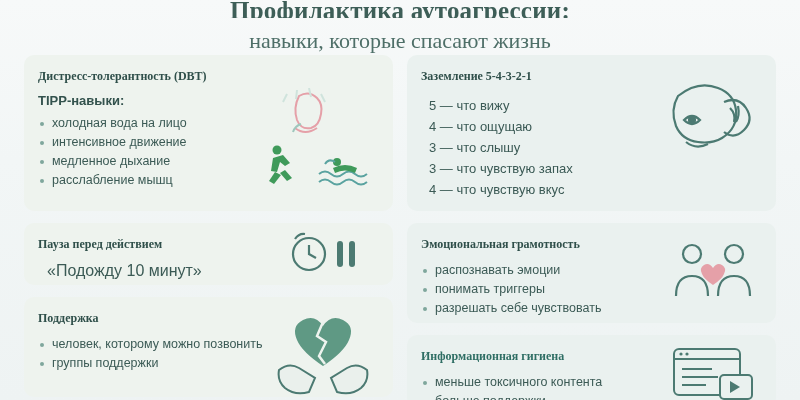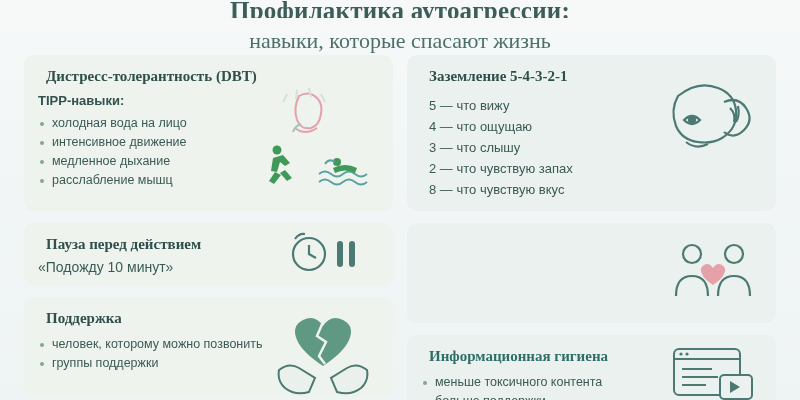--- a/index.html
+++ b/index.html
@@ -67,36 +67,36 @@
     border-radius: 10px;
     padding: 12px 14px 12px 14px;
     box-sizing: border-box;
     overflow: hidden;
   }
   .card.light {
     background: #eaf1ef;
   }
   .card h3 {
     font-family: "Liberation Serif", serif;
-    font-size: 15px;
+    font-size: 12px;
     font-weight: bold;
     color: #2f4f4a;
-    margin: 0 0 8px 8px;
+    margin: 0 0 8px 0;
     line-height: 18px;
   }
   .card .lead {
     font-size: 13px;
     font-weight: bold;
     color: #33524d;
     margin: 0 0 6px 0;
   }
   .card .quote {
-    font-size: 14px;
+    font-size: 16px;
     color: #3b5a55;
-    margin: 0;
+    margin: 9px;
   }
   ul.bullets {
     list-style: none;
     margin: 0;
     padding: 0;
   }
   ul.bullets li {
     position: relative;
     font-size: 12.5px;
     line-height: 19px;
@@ -250,39 +250,47 @@
 
     <div class="col">
 
       <div class="card light" style="height:156px;">
         <div class="body-wrap wide">
           <h3 style="margin-bottom:10px;">Заземление 5-4-3-2-1</h3>
           <ol class="steps">
             <li>5 — что вижу</li>
             <li>4 — что ощущаю</li>
             <li>3 — что слышу</li>
-            <li>2 — что чувствую запах</li>
-            <li>8 — что чувствую вкус</li>
+            <li>3 — что чувствую запах</li>
+            <li>4 — что чувствую вкус</li>
           </ol>
         </div>
         <div class="art" style="top:42%;right:12px;width:100px;height:90px;">
           <svg viewBox="0 0 100 90" width="100" height="90" xmlns="http://www.w3.org/2000/svg">
             <g stroke="#4c7a72" stroke-width="2.2" fill="none">
               <path d="M14 20 q20 -16 40 -8 q16 6 18 22 q2 18 -14 28 q-10 6 -24 4 q-16 -2 -22 -16 q-6 -16 2 -30 z"></path>
               <path d="M20 44 q8 -8 16 0 q-8 8 -16 0 z"></path>
               <circle cx="28" cy="44" r="3" fill="#4c7a72"></circle>
               <path d="M60 26 q14 -6 22 6 q8 12 -2 22 q-10 10 -20 2"></path>
               <path d="M66 32 q6 6 4 14 M74 30 q2 10 -2 16"></path>
               <path d="M22 66 q10 8 22 2"></path>
             </g>
           </svg>
         </div>
       </div>
 
       <div class="card light" style="height:100px;">
+        <div class="body-wrap wide">
+          <h3>Эмоциональная грамотность</h3>
+          <ul class="bullets">
+            <li>распознавать эмоции</li>
+            <li>понимать триггеры</li>
+            <li>разрешать себе чувствовать</li>
+          </ul>
+        </div>
         <div class="art" style="top:50%;right:16px;width:92px;height:74px;">
           <svg viewBox="0 0 92 74" width="92" height="74" xmlns="http://www.w3.org/2000/svg">
             <g stroke="#4c7a72" stroke-width="2.2" fill="none">
               <circle cx="24" cy="18" r="9"></circle>
               <path d="M8 60 q0 -20 16 -20 q16 0 16 20"></path>
               <circle cx="66" cy="18" r="9"></circle>
               <path d="M50 60 q0 -20 16 -20 q16 0 16 20"></path>
             </g>
             <path d="M45 32 q-4 -6 -9 -3 q-5 3 -2 9 q2 5 11 11 q9 -6 11 -11 q3 -6 -2 -9 q-5 -3 -9 3 z" fill="#e5a0a8"></path>
           </svg>

